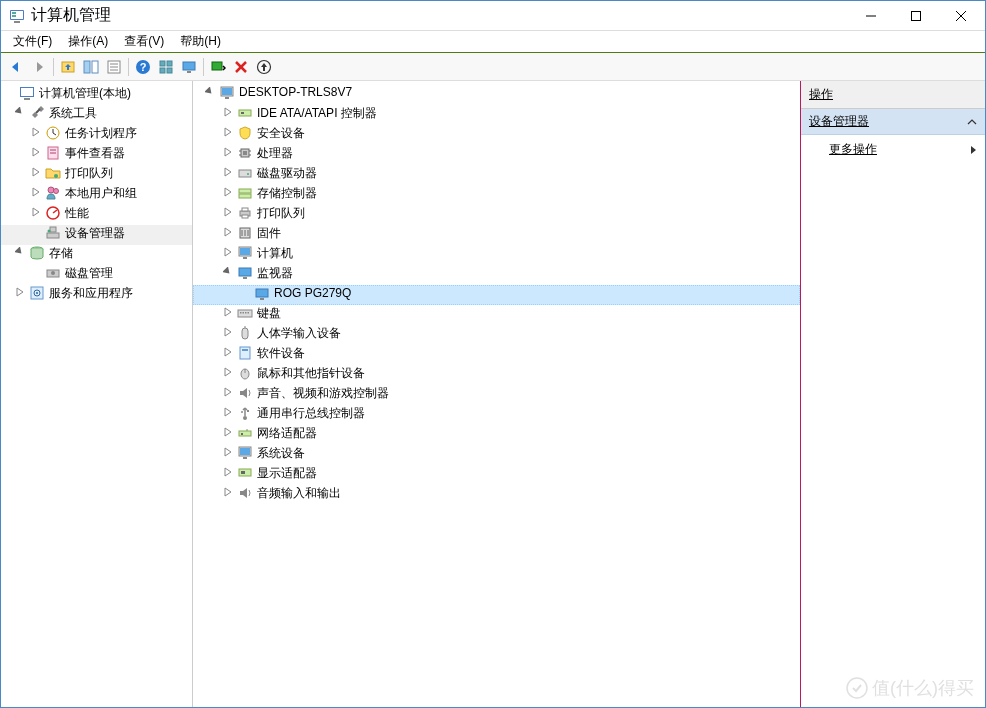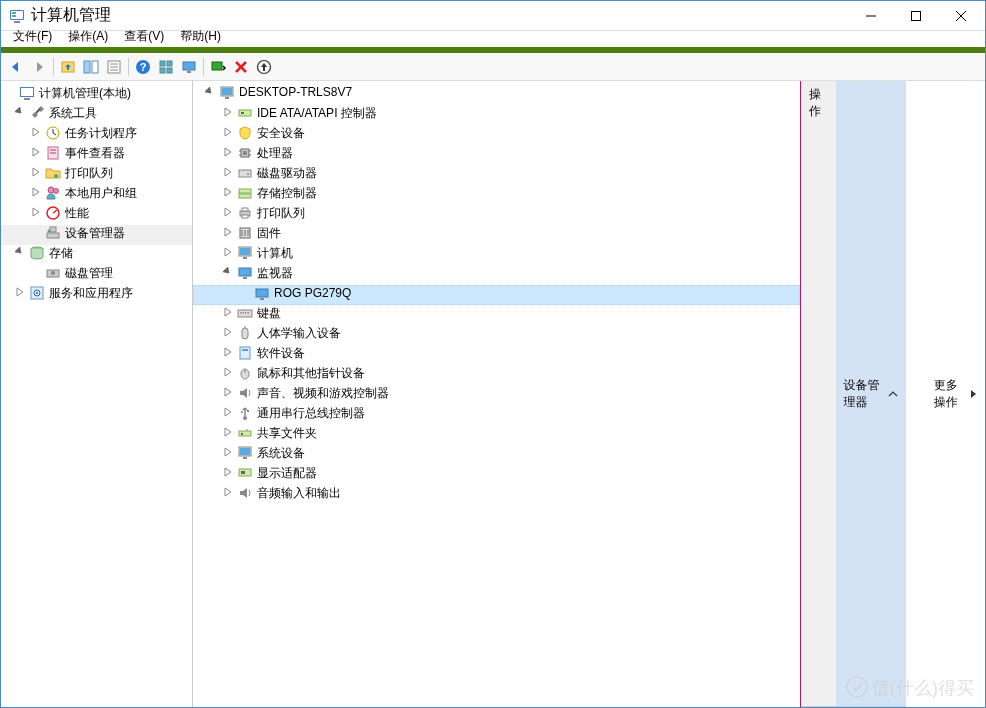--- a/index.html
+++ b/index.html
@@ -4,44 +4,44 @@
   <style>
     * { box-sizing: border-box; margin: 0; padding: 0; }
     body { font-family: "Microsoft YaHei", "Segoe UI", Tahoma, sans-serif; font-size: 12px; background: #fff; color: #000; width: 986px; height: 708px; overflow: hidden; border: 1px solid #4889c6; display: flex; flex-direction: column; }
     
     .titlebar { height: 30px; background: #fff; display: flex; align-items: center; padding: 0 2px; border-bottom: 1px solid #ddd; }
     .titlebar-icon { width: 16px; height: 16px; margin: 0 6px; display: inline-flex; align-items: center; justify-content: center; }
     .titlebar-title { flex: 1; font-size: 16px; }
     .titlebar-controls { display: flex; }
     .titlebar-btn { width: 45px; height: 29px; display: flex; align-items: center; justify-content: center; cursor: pointer; }
     
-    .menubar { height: 22px; display: flex; align-items: flex-end; padding: 0 4px; border-bottom: 6px solid #4d7c0f; }
+    .menubar { height: 22px; display: flex; align-items: flex-end; padding: 0 4px; border-bottom: 1px solid #4d7c0f; }
     .menu-item { padding: 2px 8px; cursor: pointer; }
     
     .toolbar { height: 28px; display: flex; align-items: center; padding: 2px 4px; border-bottom: 1px solid #ddd; gap: 1px; background: #f8f8f8; }
     .tool-btn { width: 22px; height: 22px; display: flex; align-items: center; justify-content: center; cursor: pointer; border: 1px solid transparent; }
     .tool-sep { width: 1px; height: 18px; background: #ccc; margin: 0 2px; }
     
     .content { flex: 1; display: flex; overflow: hidden; }
     .left-pane { width: 192px; border-right: 1px solid #ccc; padding: 4px 0; overflow: auto; }
     .middle-pane { flex: 1; border-right: 1px solid #be185d; padding: 4px 0; overflow: auto; }
-    .right-pane { width: 184px; display: flex; flex-direction: row; }
+    .right-pane { width: 184px; display: flex; flex-direction: column; text-decoration: underline; }
     
     .tree-node { display: flex; align-items: flex-start; height: 20px; cursor: pointer; white-space: nowrap; padding-right: 6px; }
     .tree-node.selected { background: #cce8ff; border: 1px dotted #99d1ff; height: 20px; }
     .tree-node.selected-light { background: #f0f0f0; }
     .expander { width: 14px; height: 14px; display: inline-flex; align-items: center; justify-content: center; flex-shrink: 0; }
     .node-icon { width: 16px; height: 16px; margin: 0 4px 0 2px; display: inline-flex; align-items: center; justify-content: center; flex-shrink: 0; }
     .node-label { font-size: 12px; }
     
     .right-header { background: #f0f0f0; border-bottom: 1px solid #ccc; padding: 5px 8px; font-weight: normal; }
     .right-section { background: #d4e3f4; padding: 4px 8px; display: flex; align-items: center; justify-content: space-between; border-bottom: 1px solid #bcd0e6; cursor: pointer; }
     .right-action { padding: 6px 8px 6px 28px; cursor: pointer; display: flex; align-items: center; justify-content: space-between; }
     
-    .watermark { position: absolute; bottom: 8px; right: 12px; color: #ccc; font-size: 18px; pointer-events: none; opacity: 0.6; display:flex; gap:4px;}
+    .watermark { position: absolute; bottom: 8px; right: 12px; color: #ccc; font-size: 18px; pointer-events: none; opacity: 0.6; display:flex; align-items:center; gap:4px;}
     
     svg { display: block; }
   </style>
 </head>
 <body>
 
 <div class="titlebar">
   <span class="titlebar-icon">
     <svg width="16" height="16" viewBox="0 0 16 16">
         <rect x="1" y="2" width="14" height="10" fill="#4a7dc4" rx="1"></rect>
@@ -559,21 +559,21 @@
             <path d="M2 1 L8 5 L2 9 Z" fill="none" stroke="#888"></path>
           </svg>
         </span>
       <span class="node-icon">
           <svg width="16" height="16">
             <rect x="2" y="6" width="12" height="5" fill="#cea" stroke="#8a5"></rect>
             <rect x="4" y="8" width="2" height="2" fill="#666"></rect>
             <line x1="10" y1="4" x2="10" y2="6" stroke="#888"></line>
           </svg>
         </span>
-      <span class="node-label">共享文件夹</span>
+      <span class="node-label">网络适配器</span>
     </div>
     <div class="tree-node" style="padding-left:28px">
       <span class="expander">
           <svg width="10" height="10">
             <path d="M2 1 L8 5 L2 9 Z" fill="none" stroke="#888"></path>
           </svg>
         </span>
       <span class="node-icon">
           <svg width="16" height="16">
             <rect x="2" y="2" width="12" height="9" fill="#ddd" stroke="#888"></rect>

